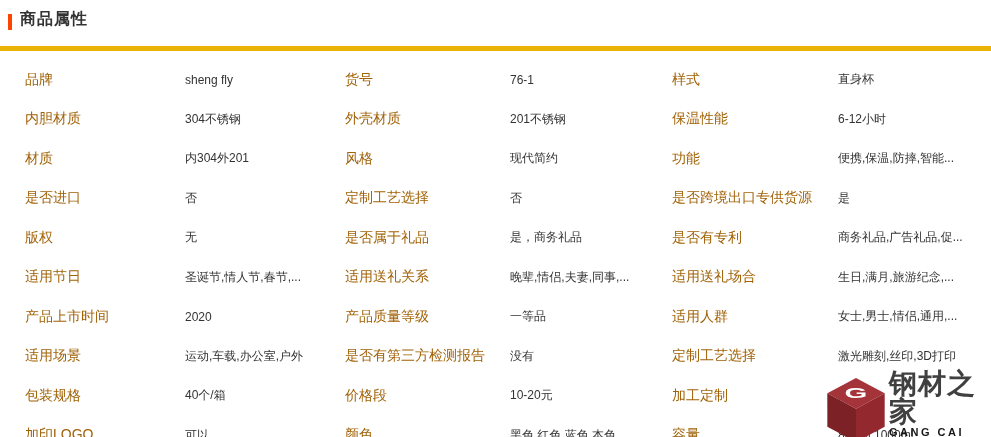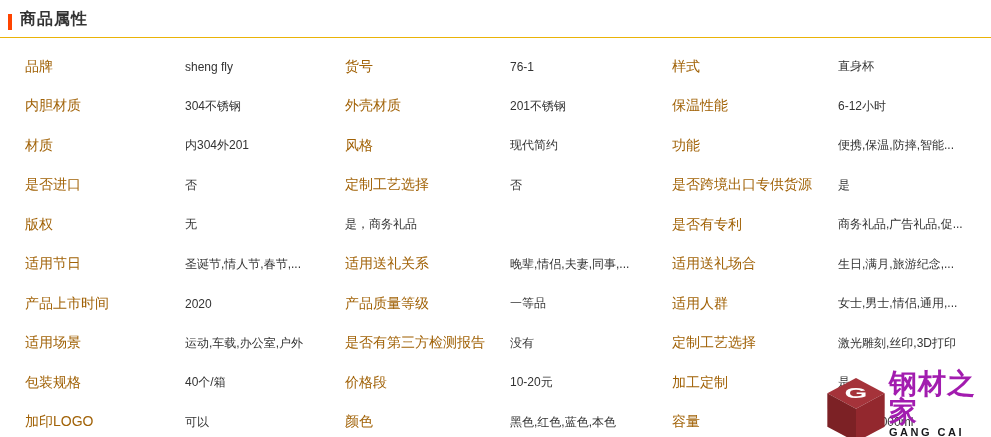--- a/index.html
+++ b/index.html
@@ -6,22 +6,22 @@
   html, body {
     width: 991px; height: 437px;
     background: #ffffff;
     overflow: hidden;
     position: relative;
     font-family: "Liberation Sans", "DejaVu Sans", sans-serif;
   }
   .section { position: relative; width: 991px; height: 437px; }
   .section-header {
     display: flex; align-items: flex-end;
-    padding: 9px 0 7px 8px;
-    border-bottom: 1px solid #eab308;
+    padding: 9px 0 16px 8px;
+    border-bottom: 5px solid #eab308;
   }
   .accent-bar {
     width: 4px; height: 16px;
     background: #ff4400;
     margin-right: 8px;
     display: inline-block;
   }
   .section-title {
     font-size: 16px; font-weight: bold; color: #333333;
     letter-spacing: 1px;
@@ -50,21 +50,21 @@
   }
   .watermark {
     position: absolute;
     left: 826px; bottom: -12px;
     display: flex; align-items: center;
     z-index: 5;
   }
   .cube-logo { flex: 0 0 auto; margin-right: 3px; }
   .wm-text { display: flex; flex-direction: column; line-height: 1; }
   .wm-cn {
-    font-size: 28px; font-weight: bold; color: #a21caf;
+    font-size: 28px; font-weight: bold; color: #404040;
     letter-spacing: 1px;
   }
   .wm-en {
     font-size: 11px; font-weight: bold; color: #17171a;
     letter-spacing: 2.5px; margin-top: 1px;
   }
 </style>
 </head>
 <body>
 
@@ -122,20 +122,21 @@
       </div>
       <div class="attr-cell col3">
         <span class="attr-label">是否跨境出口专供货源</span>
         <span class="attr-value">是</span>
       </div>
       <div class="attr-cell col1">
         <span class="attr-label">版权</span>
         <span class="attr-value">无</span>
       </div>
       <div class="attr-cell col2">
+        <span class="attr-label">是否属于礼品</span>
         <span class="attr-value">是，商务礼品</span>
       </div>
       <div class="attr-cell col3">
         <span class="attr-label">是否有专利</span>
         <span class="attr-value">商务礼品,广告礼品,促...</span>
       </div>
       <div class="attr-cell col1">
         <span class="attr-label">适用节日</span>
         <span class="attr-value">圣诞节,情人节,春节,...</span>
       </div>

